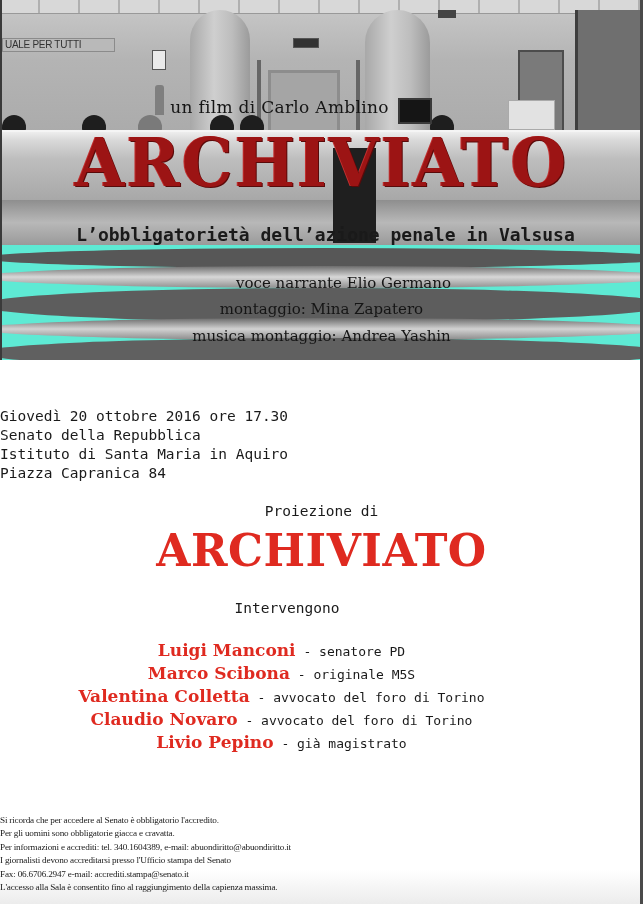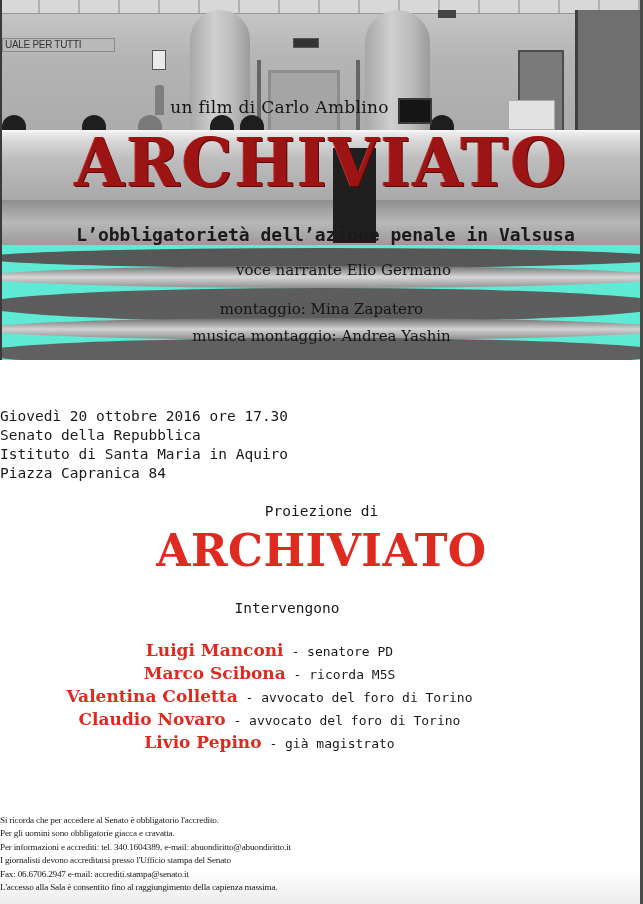--- a/index.html
+++ b/index.html
@@ -73,21 +73,21 @@
       transform: scaleY(1.05);
     }
     .subtitle {
       position: absolute; left: 4px; width: 643px; top: 224px; text-align: center;
       font-family: "DejaVu Sans Mono", monospace; font-weight: bold; font-size: 18px; color: #1a1a1a;
     }
     .crew {
       position: absolute; left: 0; width: 643px; text-align: center;
       font-family: "DejaVu Serif", serif; font-size: 15px; color: #151515;
     }
-    .crew.c1 { top: 261px; padding-left: 44px; }
+    .crew.c1 { top: 274px; padding-left: 44px; }
     .crew.c2 { top: 300px; }
     .crew.c3 { top: 327px; }
 
     
     .info {
       position: absolute; left: 0; width: 643px; top: 407px; text-align: left;
       font-family: "DejaVu Sans Mono", monospace; font-size: 14.5px; line-height: 19px; color: #1a1a1a;
     }
     .proiezione {
       position: absolute; left: 0; width: 643px; top: 503px; text-align: center;
@@ -95,21 +95,21 @@
     }
     .title-red {
       position: absolute; left: 0; width: 643px; top: 521px; text-align: center;
       font-family: "DejaVu Serif", serif; font-weight: bold; font-size: 44px; line-height: 60px;
       color: #df2a20; letter-spacing: 0.5px;
     }
     .intervengono {
       position: absolute; left: 0; width: 574px; top: 600px; text-align: center;
       font-family: "DejaVu Sans Mono", monospace; font-size: 14.5px; color: #1a1a1a;
     }
-    .speakers { position: absolute; left: 4px; width: 531px; top: 639px; }
+    .speakers { position: absolute; left: 16px; width: 531px; top: 639px; }
     .speaker {
       text-align: center; height: 23px; line-height: 23px; white-space: nowrap;
     }
     .speaker .name {
       font-family: "DejaVu Serif", serif; font-weight: bold; font-size: 17px; color: #df2a20;
     }
     .speaker .role {
       font-family: "DejaVu Sans Mono", monospace; font-size: 13px; color: #1a1a1a;
     }
     .notes {
@@ -176,21 +176,21 @@
 
 <div class="proiezione">Proiezione di</div>
 <div class="title-red">ARCHIVIATO</div>
 <div class="intervengono">Intervengono</div>
 
 <div class="speakers">
   <div class="speaker">
     <span class="name">Luigi Manconi</span><span class="role"> - senatore PD</span>
   </div>
   <div class="speaker">
-    <span class="name">Marco Scibona</span><span class="role"> - ricorda M5S</span>
+    <span class="name">Marco Scibona</span><span class="role"> - originale M5S</span>
   </div>
   <div class="speaker">
     <span class="name">Valentina Colletta</span><span class="role"> - avvocato del foro di Torino</span>
   </div>
   <div class="speaker">
     <span class="name">Claudio Novaro</span><span class="role"> - avvocato del foro di Torino</span>
   </div>
   <div class="speaker">
     <span class="name">Livio Pepino</span><span class="role"> - già magistrato</span>
   </div>

